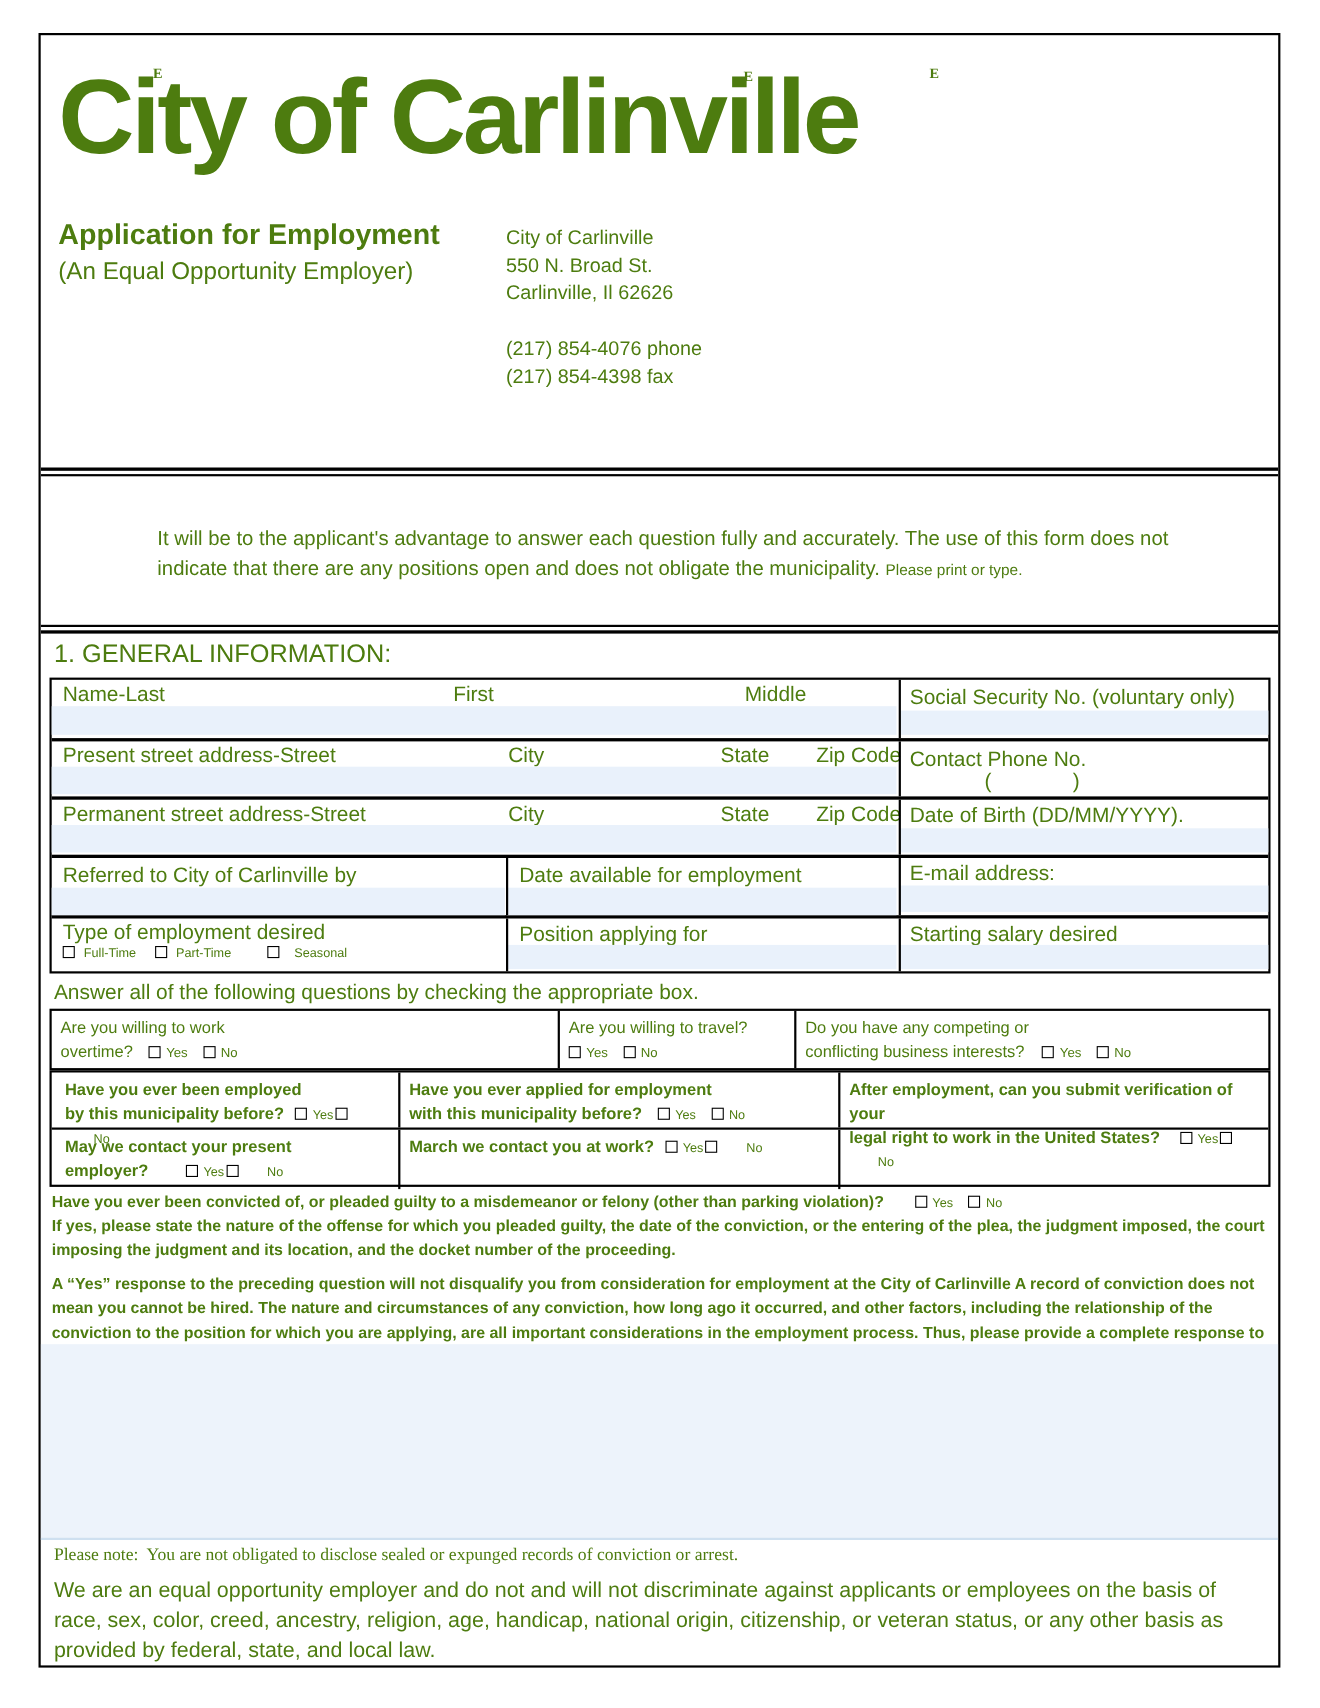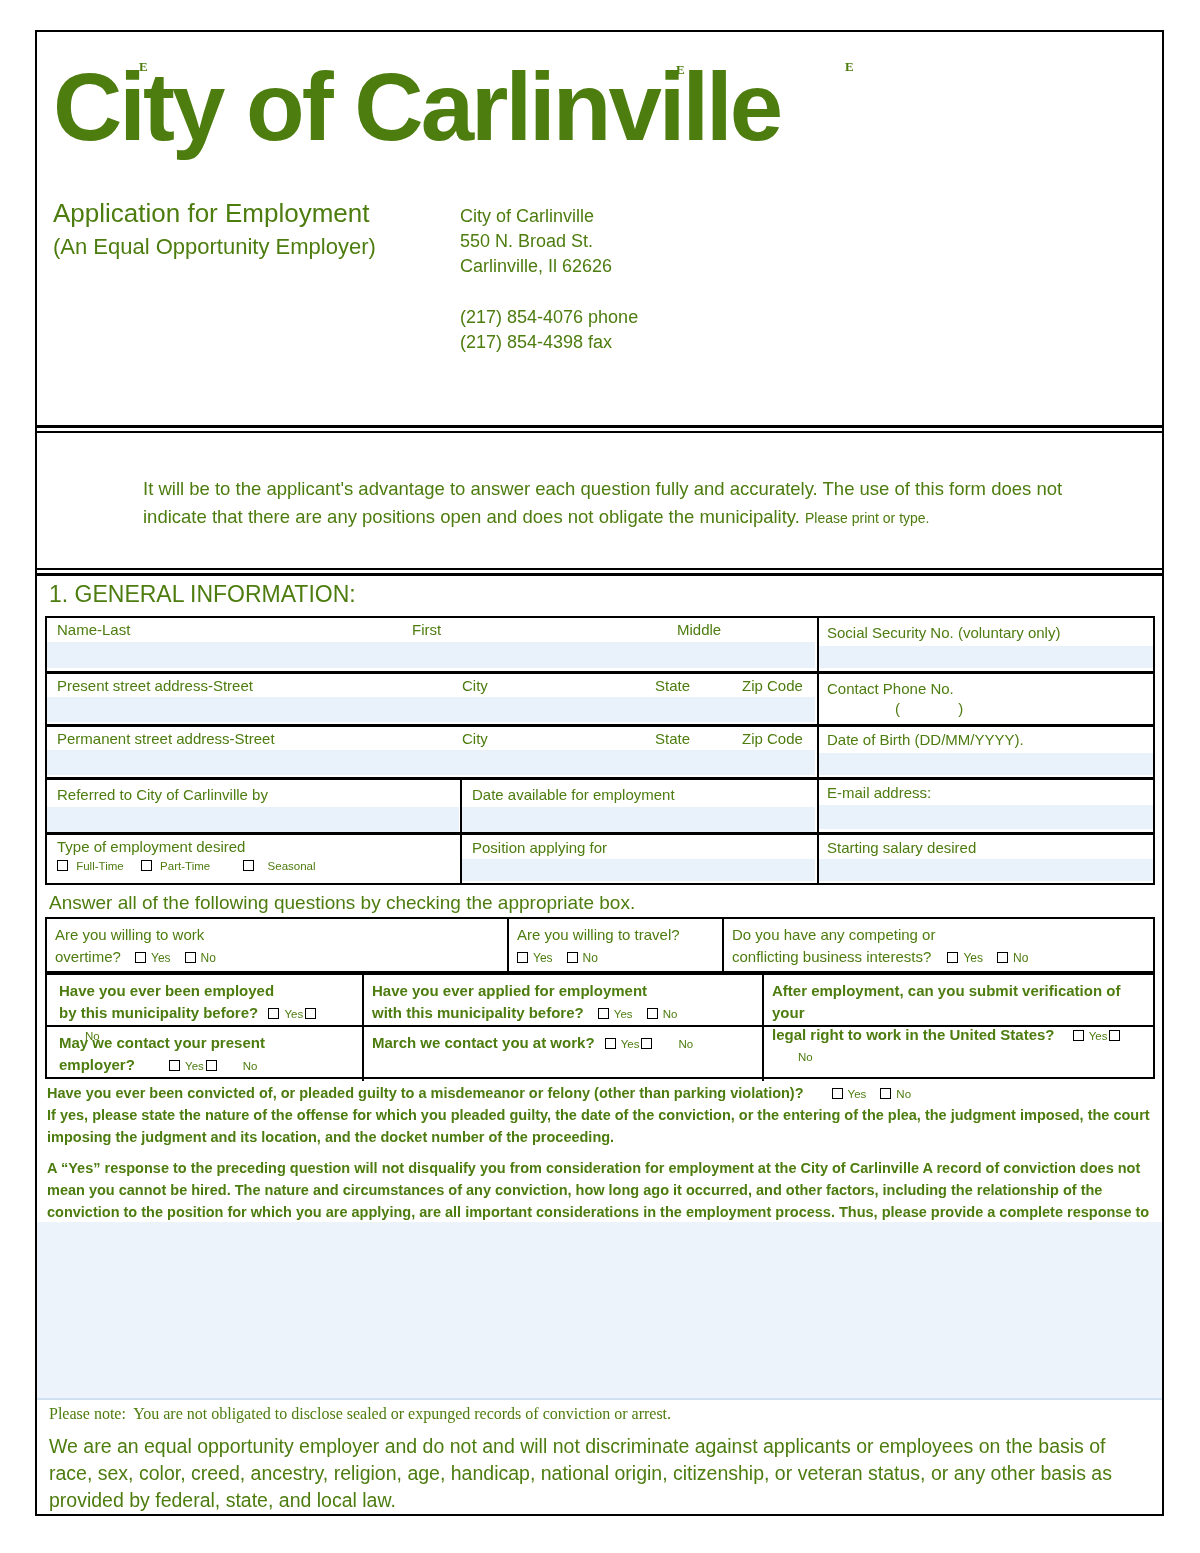--- a/index.html
+++ b/index.html
@@ -5,37 +5,37 @@
   html,body{margin:0;padding:0;background:#fff;}
   .page{position:relative;width:1200px;height:1553px;background:#fff;
         font-family:"Liberation Sans",sans-serif;color:#4d7c0f;}
   .frame{position:absolute;left:35px;top:30px;width:1129px;height:1486px;
          border:2px solid #000;box-sizing:border-box;overflow:hidden;}
   .abs{position:absolute;}
   .pre{white-space:pre;}
 
   .title{left:16px;top:22px;font-size:96px;font-weight:bold;letter-spacing:-3px;line-height:1.1;}
   .imark{font-family:"Liberation Serif",serif;font-size:13px;font-weight:bold;line-height:1;}
-  .subtitle{left:16px;top:166px;font-size:26px;font-weight:normal;}
+  .subtitle{left:16px;top:166px;font-size:26px;font-weight:bold;}
   .subtitle2{left:16px;top:202px;font-size:22px;}
   .addr{left:423px;top:172px;font-size:18px;line-height:1.4;white-space:pre-line;}
 
   .rule{left:0;width:1125px;}
   .rl{background:#000;width:100%;}
 
   .intro{left:106px;top:443px;width:940px;font-size:18.5px;line-height:1.5;}
   .printnote{font-size:14px;}
 
   .h1{left:12px;top:549px;font-size:23px;}
 
   
   .gi{left:8px;top:584px;width:1110px;height:269px;border:2px solid #000;box-sizing:border-box;}
   .girow{position:absolute;left:0;width:1106px;border-bottom:3px solid #000;box-sizing:border-box;}
   .girow.last{border-bottom:none;}
-  .lbl{position:absolute;font-size:15px;top:3px;}
+  .lbl{position:absolute;font-size:19px;top:3px;}
   .blue{position:absolute;background:#e9f1fb;}
   .vline{position:absolute;top:0;width:1.5px;background:#000;height:100%;}
   .cbrow{position:absolute;font-size:11.5px;}
 
   
   .cb{display:inline-block;width:9px;height:9px;border:1.2px solid #000;vertical-align:-1px;background:#fff;}
   .cbl{font-size:12px;margin:0 14px 0 5px;}
   .cbl.endnm{margin-right:0;}
   .gap-no{margin-left:26px;}
 

